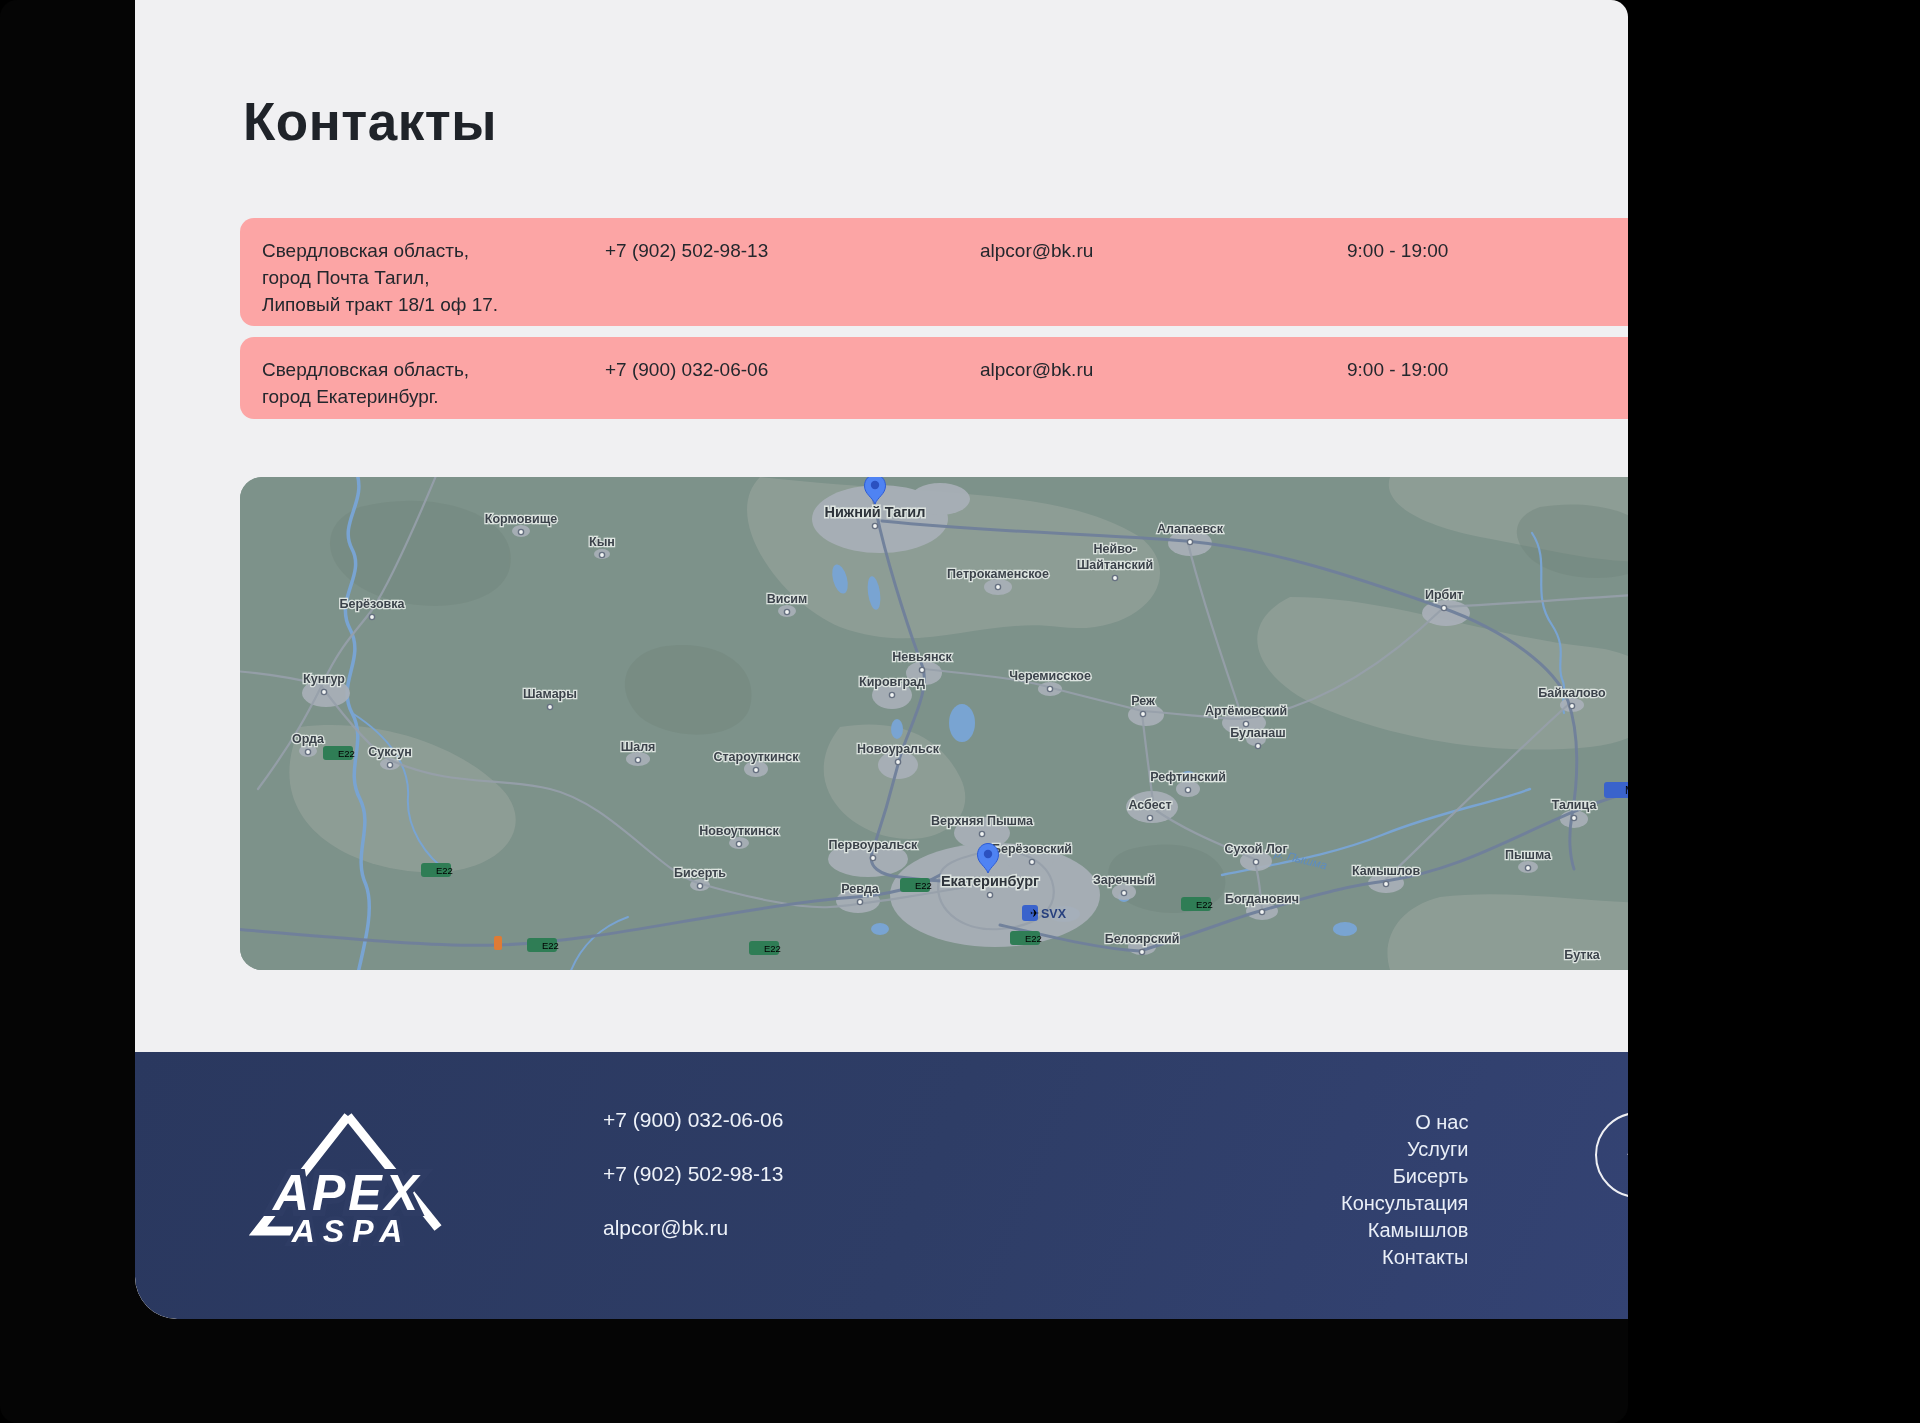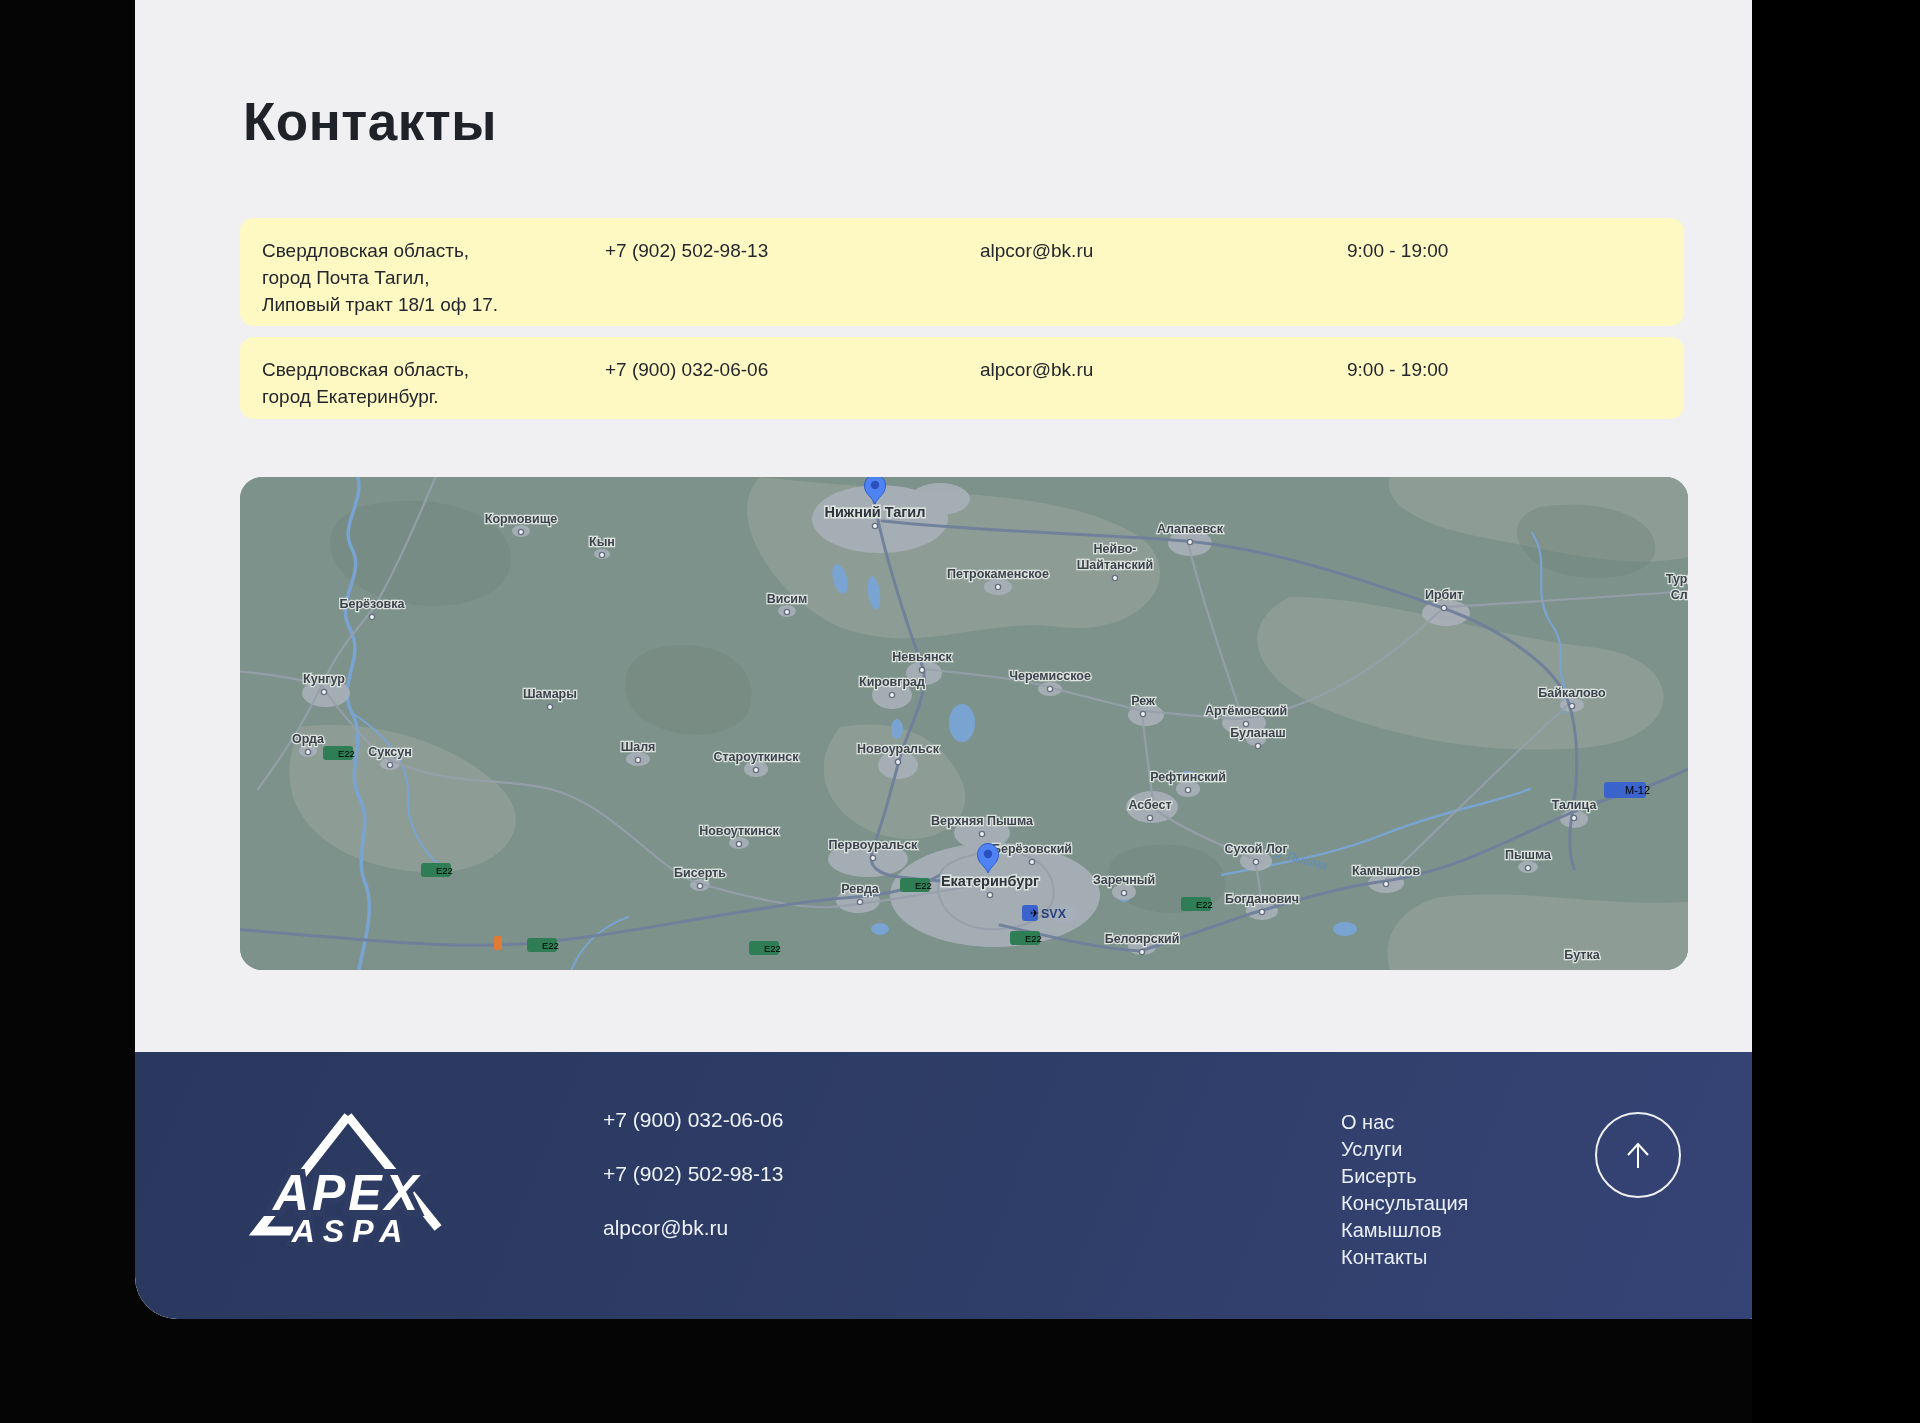--- a/index.html
+++ b/index.html
@@ -1,45 +1,45 @@
 <!DOCTYPE html>
 <html><head>
 <meta charset="utf-8">
 <style>
   html,body{margin:0;padding:0;background:#000;}
-  .stage{position:relative;width:1752px;height:1423px;background:#050505;overflow:hidden;
-         font-family:"Liberation Sans",sans-serif;}
+  .stage{position:relative;width:1628px;height:1423px;background:#050505;overflow:hidden;
+         font-family:"Liberation Sans",sans-serif;border-radius:17px;}
   .page{position:absolute;left:135px;top:0;width:1655px;height:1319px;background:#f0f0f2;
         border-radius:0 0 42px 42px;overflow:hidden;}
   .page-title{position:absolute;left:108px;top:56px;font-size:53px;line-height:1.15;
         font-weight:600;color:#1f2329;letter-spacing:.5px;}
   .thead{position:absolute;left:105px;top:164px;width:1444px;height:32px;}
   .th{position:absolute;top:0;font-size:23px;color:#25282d;font-weight:500;white-space:nowrap;}
   .col1{left:22px}.col2{left:365px}.col3{left:740px}.col4{left:1107px}
   .tbody{position:absolute;left:0;top:0;width:100%;height:100%;}
-  .trow{position:absolute;left:105px;width:1444px;background:#fef9c3;border-radius:14px;}
+  .trow{position:absolute;left:105px;width:1444px;background:#fca5a5;border-radius:14px;}
   .trow.r1{top:218px;height:108px}
   .trow.r2{top:337px;height:82px}
   .cell{position:absolute;top:19px;font-size:19px;line-height:27px;color:#23272d;white-space:nowrap;}
   .map-wrap{position:absolute;left:105px;top:477px;width:1448px;height:493px;border-radius:22px;
         overflow:hidden;background:#7d928a;}
   svg.map{display:block}
   .map-label{font-size:12.5px;font-weight:600;fill:#3b424a;paint-order:stroke;stroke:#dde4e0;
         stroke-width:2.5px;text-anchor:middle;font-family:"Liberation Sans",sans-serif;}
   .map-label.bold{font-size:14.5px;font-weight:700;fill:#2e343b;stroke-width:3px;}
   .river-label{font-size:11.5px;font-style:italic;fill:#5d8cc0;text-anchor:middle;
         font-family:"Liberation Sans",sans-serif;}
   .footer{position:absolute;left:0;top:1052px;width:1655px;height:267px;
         background:linear-gradient(112deg,#2a385f 0%,#2e3d66 48%,#354476 100%);
         border-radius:0 0 42px 42px;}
   .logo{position:absolute;left:112px;top:58px;}
   .f-phone{position:absolute;left:468px;font-size:21px;color:#eef2f9;white-space:nowrap;cursor:pointer;}
   .f-phone.p0{top:56px}.f-phone.p1{top:110px}.f-phone.p2{top:164px}
   .f-address{position:absolute;left:835px;top:57px;font-size:20px;line-height:28px;color:#dde4f2;}
-  .f-links{position:absolute;left:1206px;top:57px;font-size:20px;line-height:27px;color:#e9eef7;}
+  .f-links{position:absolute;left:1206px;top:57px;font-size:20px;line-height:27px;color:#e9eef7;text-align:right;}
   .f-links div{cursor:pointer}
   .top-btn{position:absolute;left:1460px;top:60px;width:86px;height:86px;box-sizing:border-box;
         border:2px solid rgba(255,255,255,.92);border-radius:50%;display:flex;align-items:center;
         justify-content:center;cursor:pointer;}
 </style>
 </head>
 <body>
 
 <div class="stage">
   <div class="page">

